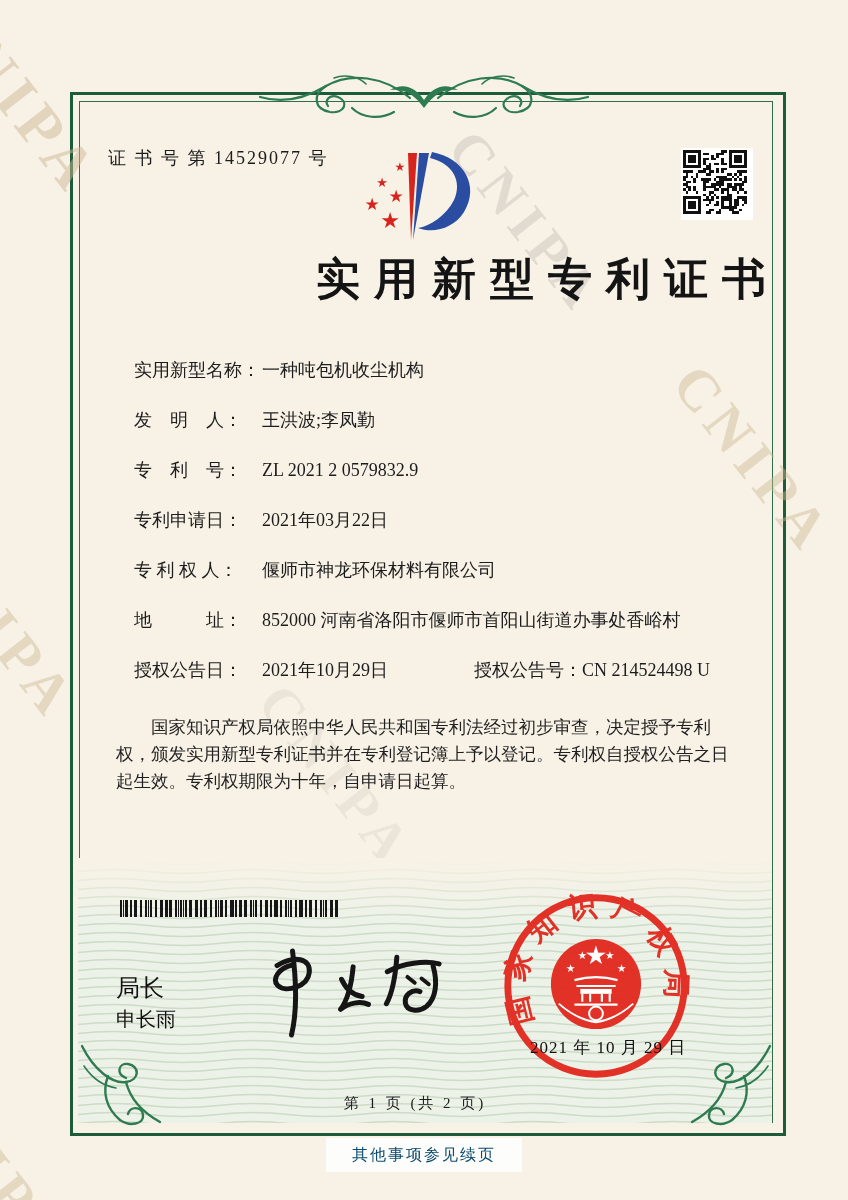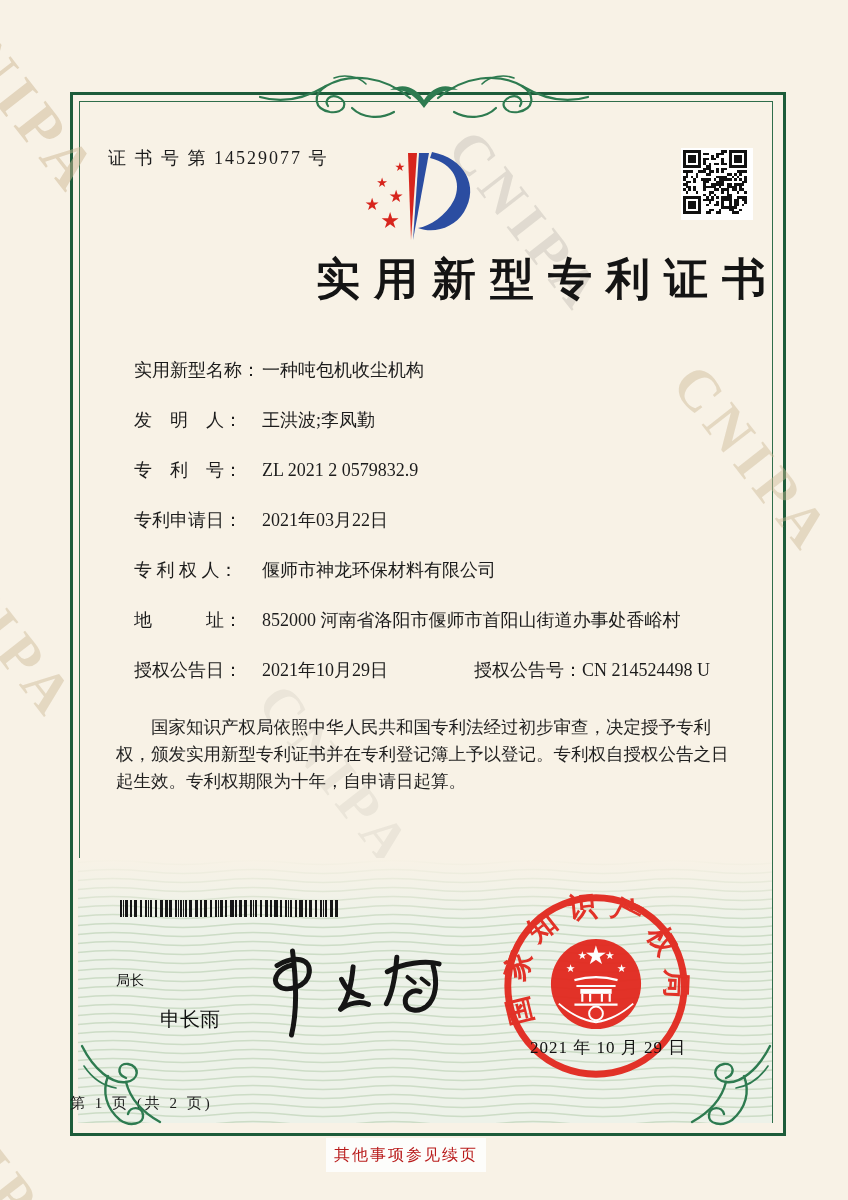--- a/index.html
+++ b/index.html
@@ -31,31 +31,31 @@
   .body-text p{margin:16px;text-indent:2em;}
   
   .band{position:absolute;left:78px;top:858px;width:694px;height:265px;z-index:1;}
   .band-fade{position:absolute;left:78px;top:858px;width:694px;height:64px;
              background:linear-gradient(#f8f2e6,rgba(248,242,230,0));z-index:1;}
   .barcode{position:absolute;left:120px;top:900px;width:220px;height:17px;z-index:2;
            background-image:
              repeating-linear-gradient(90deg,#161616 0 2px,transparent 2px 5px),
              repeating-linear-gradient(90deg,#161616 0 1px,transparent 1px 7px),
              repeating-linear-gradient(90deg,transparent 0 3px,#161616 3px 4px,transparent 4px 11px);}
-  .signer-title{position:absolute;left:116px;top:972px;font-size:14px;color:#111;z-index:2;
+  .signer-title{position:absolute;left:116px;top:972px;font-size:24px;color:#111;z-index:2;
                 font-family:"Liberation Sans","DejaVu Sans",sans-serif;}
   .signer-name{position:absolute;left:116px;top:1006px;font-size:20px;color:#111;z-index:2;
-               font-family:"Liberation Sans","DejaVu Sans",sans-serif;margin-left:44px;}
+               font-family:"Liberation Sans","DejaVu Sans",sans-serif;}
   .signature{position:absolute;left:250px;top:945px;z-index:3;transform:rotate(-2deg);}
   .seal{position:absolute;left:498px;top:888px;width:196px;height:196px;z-index:2;opacity:.95;}
   .seal-date{position:absolute;left:530px;top:1036px;font-size:17px;color:#101010;z-index:3;letter-spacing:1px;}
-  .page-no{position:absolute;left:70px;top:1094px;width:690px;text-align:left;font-size:15px;color:#1c1c1c;
+  .page-no{position:absolute;left:70px;top:1094px;width:690px;text-align:center;font-size:15px;color:#1c1c1c;
            letter-spacing:3px;z-index:2;}
-  .note-box{position:absolute;left:326px;top:1138px;width:160px;height:34px;background:#fdfdfb;z-index:2;
-            display:flex;align-items:center;justify-content:center;font-size:16px;color:#b91c1c;letter-spacing:2px;}
+  .note-box{position:absolute;left:326px;top:1138px;width:196px;height:34px;background:#fdfdfb;z-index:2;
+            display:flex;align-items:center;justify-content:center;font-size:16px;color:#0c4a6e;letter-spacing:2px;}
 </style>
 </head>
 <body>
 
 <div id="page">
 
   <div class="wm" style="left:-28px;top:-18px;font-size:62px;color:rgba(205,183,148,0.50);">CNIPA</div>
   <div class="wm" style="left:486px;top:118px;font-size:56px;color:rgba(160,158,150,0.28);">CNIPA</div>
   <div class="wm" style="left:712px;top:352px;font-size:58px;color:rgba(205,183,148,0.45);">CNIPA</div>
   <div class="wm" style="left:-44px;top:518px;font-size:58px;color:rgba(205,183,148,0.45);">CNIPA</div>

